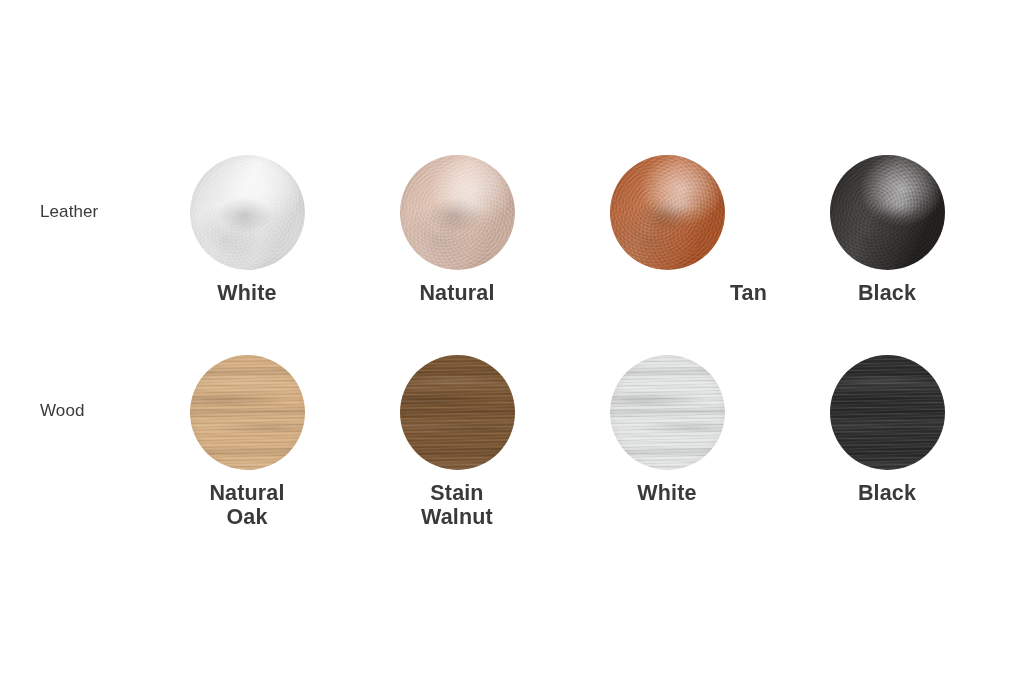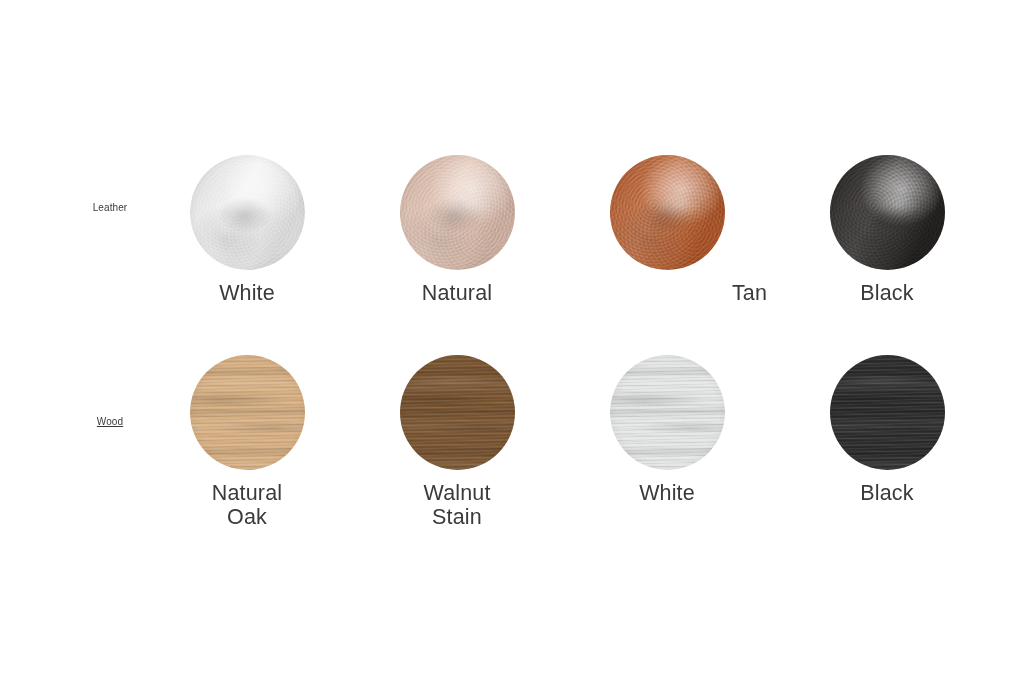--- a/index.html
+++ b/index.html
@@ -18,29 +18,28 @@
     width: 1024px;
     height: 683px;
     background: #ffffff;
   }
 
   
   .row-label {
     position: absolute;
     left: 40px;
     width: 140px;
-    text-align: center;
-    font-size: 10px;
+    font-size: 17px;
     font-weight: 400;
     color: #3b3b3b;
     letter-spacing: 0.1px;
     line-height: 1.2;
   }
   #row-label-0 { top: 202px; }
-  #row-label-1 { top: 416px; text-decoration: underline; }
+  #row-label-1 { top: 401px; }
 
   
   .swatch-cell {
     position: absolute;
     width: 200px;
   }
   .row-0 .swatch-cell { top: 155px; }
   .row-1 .swatch-cell { top: 355px; }
 
   .col-0 { left: 147px; }
@@ -67,21 +66,21 @@
     position: absolute;
     inset: 0;
     border-radius: 50%;
   }
 
   .swatch-name {
     margin-top: 10px;
     width: 200px;
     text-align: center;
     font-size: 21.5px;
-    font-weight: 400;
+    font-weight: 700;
     color: #3a3a3a;
     line-height: 1.12;
     letter-spacing: 0.15px;
   }
   .swatch-name .ln { display: block; }
 
   
   .leather-base {
     background-image:
       radial-gradient(ellipse 58% 52% at 62% 30%, rgba(255,255,255,0.55) 0%, rgba(255,255,255,0) 62%),
@@ -227,22 +226,22 @@
     <div class="swatch-cell col-1">
       <div class="disc-wrap">
         <div class="disc" id="disc-1-1" style="background-color: rgb(122, 85, 49);">
           <div class="tex wood-bands"></div>
           <div class="tex wood-knot"></div>
           <div class="tex wood-grain-fine"></div>
           <div class="tex disc-vignette"></div>
         </div>
       </div>
       <div class="swatch-name" style="color: rgb(58, 58, 58);">
+        <span class="ln">Stain</span>
         <span class="ln">Walnut</span>
-        <span class="ln">Stain</span>
       </div>
     </div>
 
     <div class="swatch-cell col-2">
       <div class="disc-wrap">
         <div class="disc" id="disc-1-2" style="background-color: rgb(230, 231, 231);">
           <div class="tex wood-bands"></div>
           <div class="tex wood-knot"></div>
           <div class="tex wood-grain-fine"></div>
           <div class="tex disc-vignette"></div>

